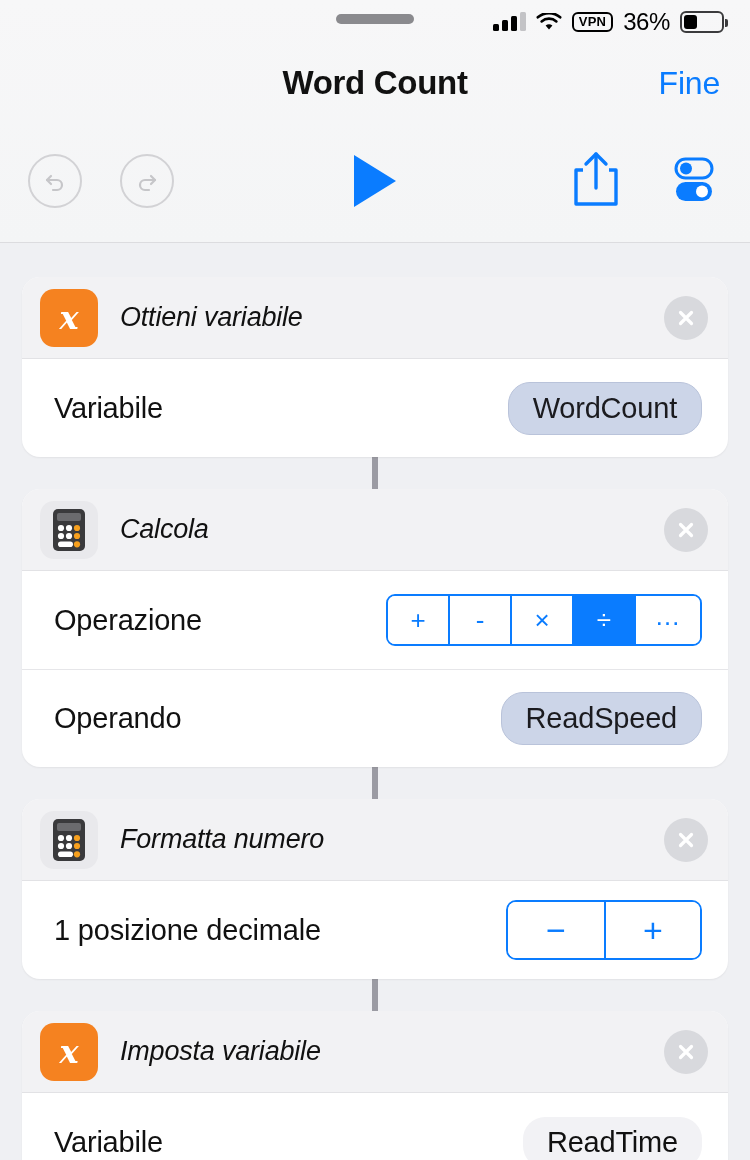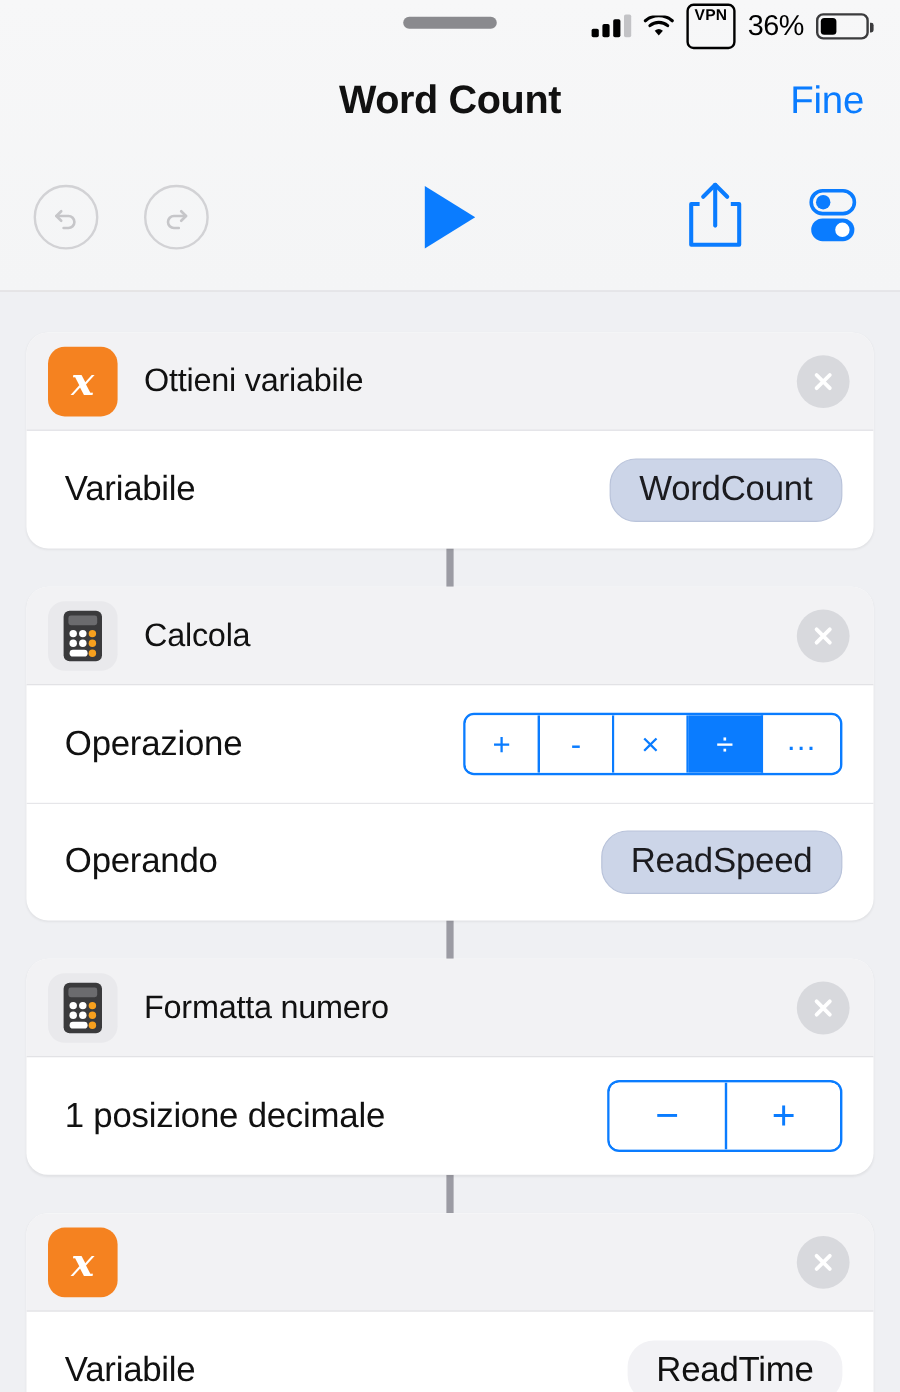--- a/index.html
+++ b/index.html
@@ -66,21 +66,21 @@
   .signal i:nth-child(4){ height: 19px; background: #c3c3c6; }
 
   .wifi { width: 26px; height: 19px; position: relative; }
 
   .vpn {
     border: 2.2px solid #000;
     border-radius: 6px;
     font-size: 13px;
     font-weight: 700;
     letter-spacing: .2px;
-    padding: 1px 5px 20px;
+    padding: 1px 5px 2px;
     line-height: 1;
     color: #000;
   }
   .batt-pct { font-size: 24px; font-weight: 400; color: #000; letter-spacing: -0.4px; }
   .battery {
     position: relative;
     width: 44px; height: 22px;
     border: 2.2px solid #3b3b3d;
     border-radius: 6px;
     padding: 2px;
@@ -191,20 +191,21 @@
     font-family: "DejaVu Serif", serif;
   }
   .icon-calc {
     background: #e9e9ec;
   }
   .card-title {
     margin-left: 22px;
     font-size: 27px;
     color: #111;
     letter-spacing: -0.2px;
+    font-style: italic;
   }
   .close-x {
     margin-left: auto;
     width: 44px; height: 44px;
     border-radius: 50%;
     background: #d8d9dd;
     display: flex;
     align-items: center;
     justify-content: center;
   }
@@ -504,20 +505,21 @@
       </div>
     </div>
 
     <div class="connector"></div>
 
     <div class="card">
       <div class="card-header">
         <div class="app-icon icon-var">
           <span>x</span>
         </div>
+        <div class="card-title">Imposta variabile</div>
         <div class="close-x">
           <svg width="24" height="24" viewBox="0 0 24 24">
             <path d="M6.5 6.5 L17.5 17.5 M17.5 6.5 L6.5 17.5" stroke="#fff" stroke-width="3.2" stroke-linecap="round"></path>
           </svg>
         </div>
       </div>
       <div class="card-row">
         <div class="row-label">Variabile</div>
         <div class="row-right">
           <div class="pill pill-plain">ReadTime</div>

